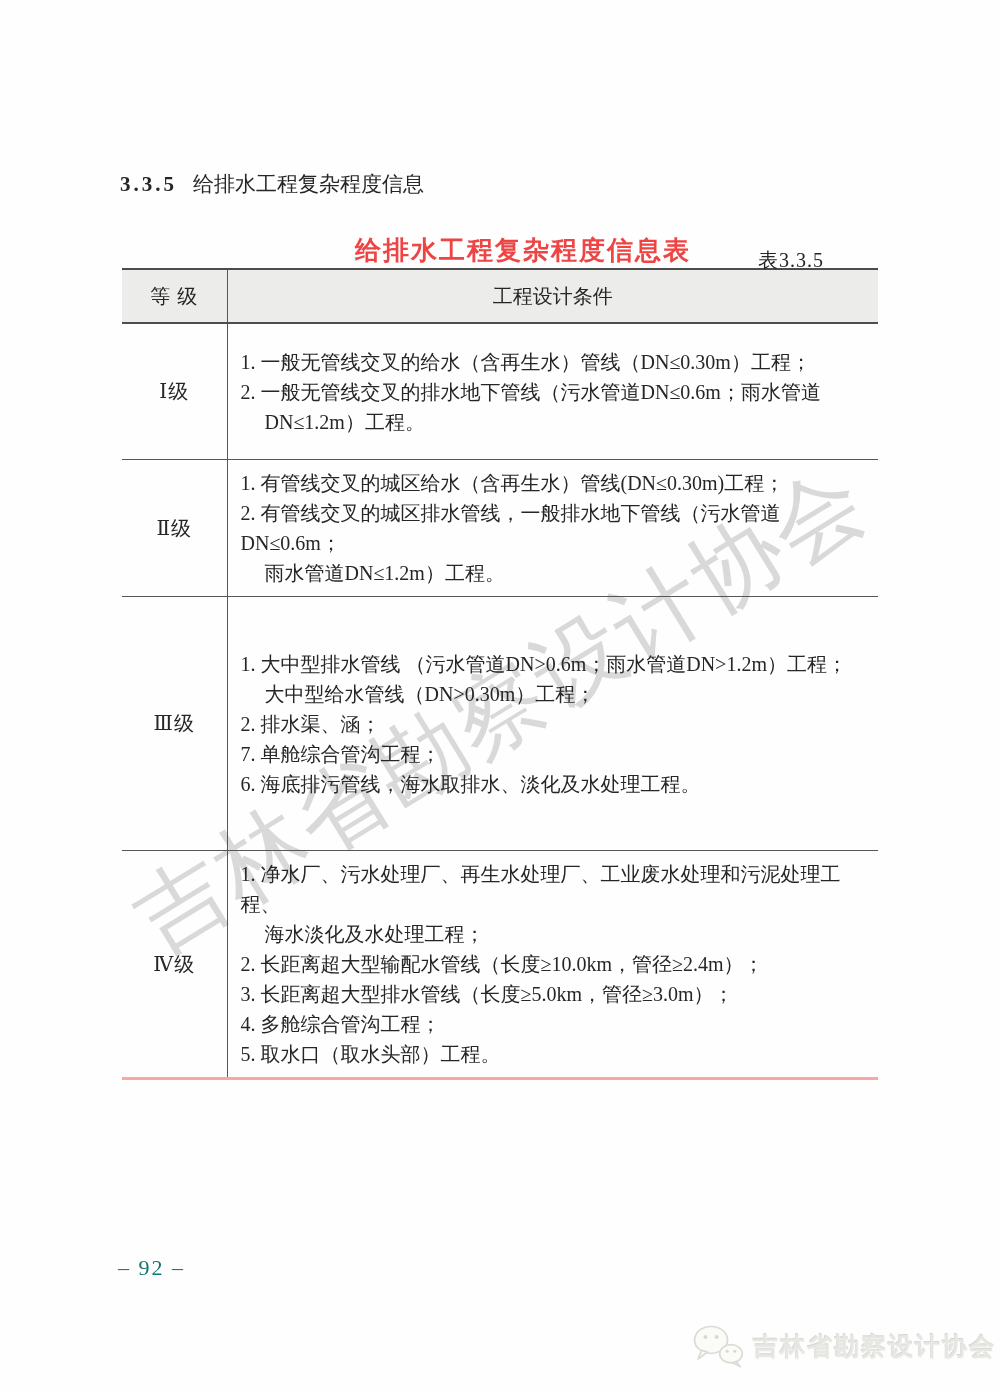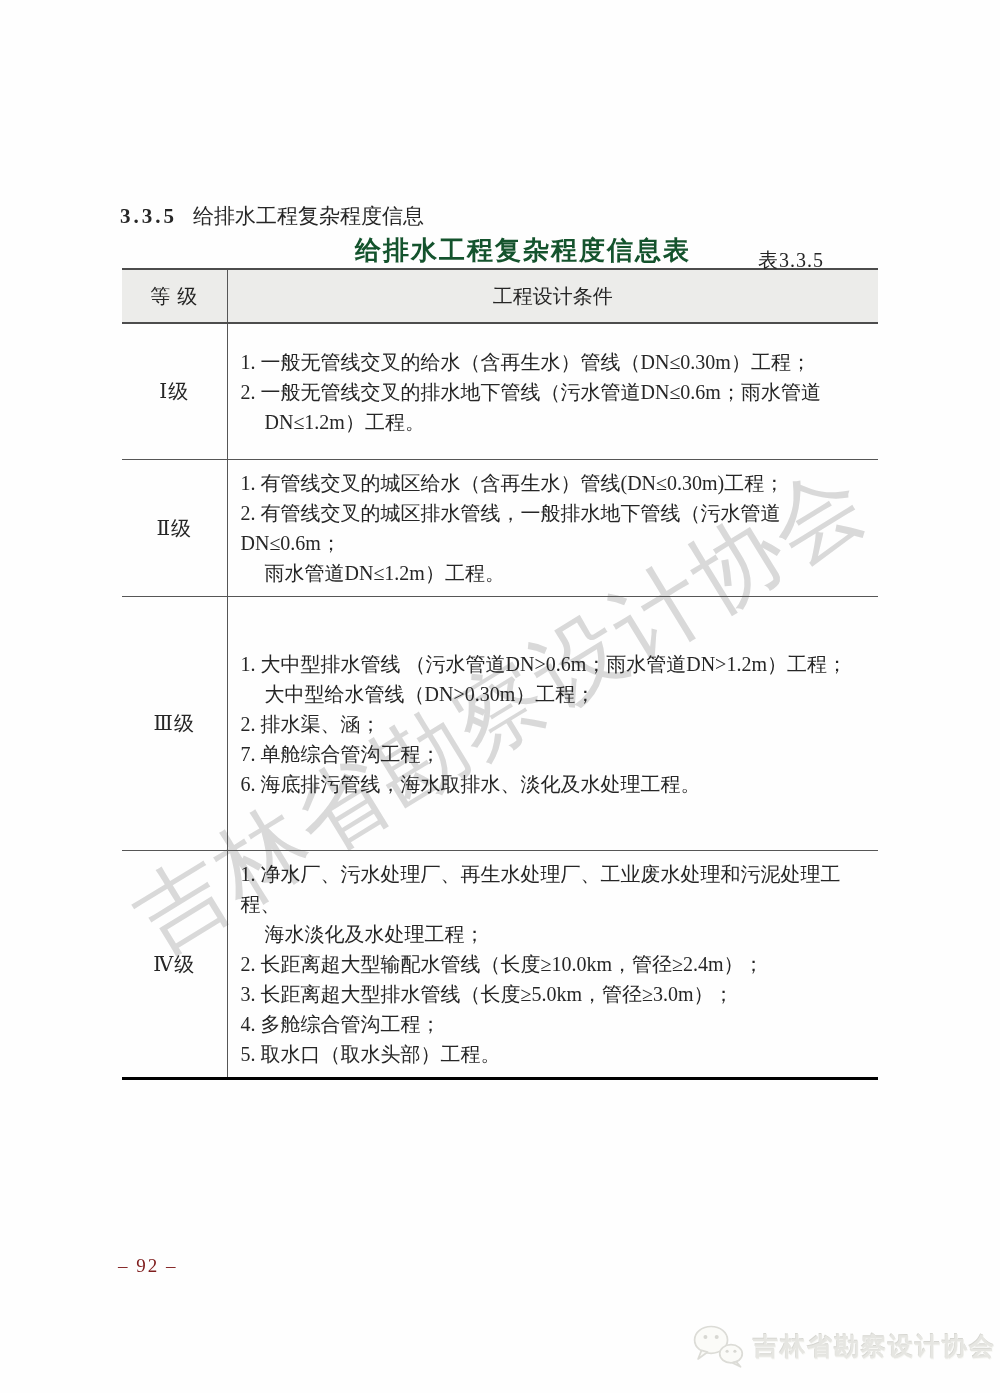--- a/index.html
+++ b/index.html
@@ -14,39 +14,39 @@
   
   .watermark{
     position:absolute;left:501px;top:710px;
     transform:translate(-50%,-50%) rotate(-31.5deg);
     font-size:90px;letter-spacing:3px;white-space:nowrap;
     color:rgba(150,150,150,0.35);
     z-index:0;user-select:none;
   }
   .heading{
     position:absolute;left:120px;top:170px;
-    font-size:21px;z-index:2;margin-top:32px;
+    font-size:21px;z-index:2;
   }
   .h-num{font-weight:bold;letter-spacing:3px;margin-right:16px;}
   .table-title{
     position:absolute;left:122px;top:233px;width:756px;
     padding-left:46px;box-sizing:border-box;
     text-align:center;font-weight:bold;font-size:26px;letter-spacing:2px;
     font-family:"Liberation Sans","DejaVu Sans",sans-serif;
-    color:#14532d;z-index:2;
+    color:#ef4444;z-index:2;
   }
   .table-label{
     position:absolute;left:758px;top:247px;
     font-size:20px;z-index:2;letter-spacing:1px;
   }
   
   .doc-table{
     position:absolute;left:122px;top:268px;width:756px;
     border-top:2px solid #4c4c4c;
-    border-bottom:3px solid #000000;
+    border-bottom:3px solid #fca5a5;
     z-index:1;font-size:20px;
   }
   .t-row{display:flex;align-items:stretch;}
   .t-header{min-height:52px;background:#ececea;border-bottom:2px solid #4d4d4d;}
   #table-body .t-row + .t-row{border-top:1.6px solid #565656;}
   .t-grade{
     flex:0 0 104.5px;border-right:1.5px solid #565656;
     display:flex;align-items:center;justify-content:center;
     letter-spacing:1px;
   }
@@ -56,21 +56,21 @@
   }
   .t-header .t-cond{align-items:center;padding:0;}
   #table-body .t-row:nth-child(1){min-height:135px;}
   #table-body .t-row:nth-child(2){min-height:130px;}
   #table-body .t-row:nth-child(3){min-height:253px;}
   #table-body .t-row:nth-child(4){min-height:215px;}
   .line{line-height:30px;}
   .line.indent{padding-left:24px;}
   .page-number{
     position:absolute;left:118px;top:1255px;
-    font-size:19px;letter-spacing:2px;color:#7f1d1d;z-index:2;
+    font-size:22px;letter-spacing:2px;color:#0f766e;z-index:2;
   }
   .footer-brand{
     position:absolute;left:692px;top:1324px;
     display:flex;align-items:center;gap:9px;z-index:2;
   }
   .brand-text{
     font-family:"Liberation Sans","DejaVu Sans",sans-serif;
     font-weight:bold;font-size:25px;letter-spacing:2px;
     color:#e6e6e2;
     text-shadow:0.6px 0.6px 0 #f7f7f4,-0.6px -0.6px 0 #d6d6d1;

